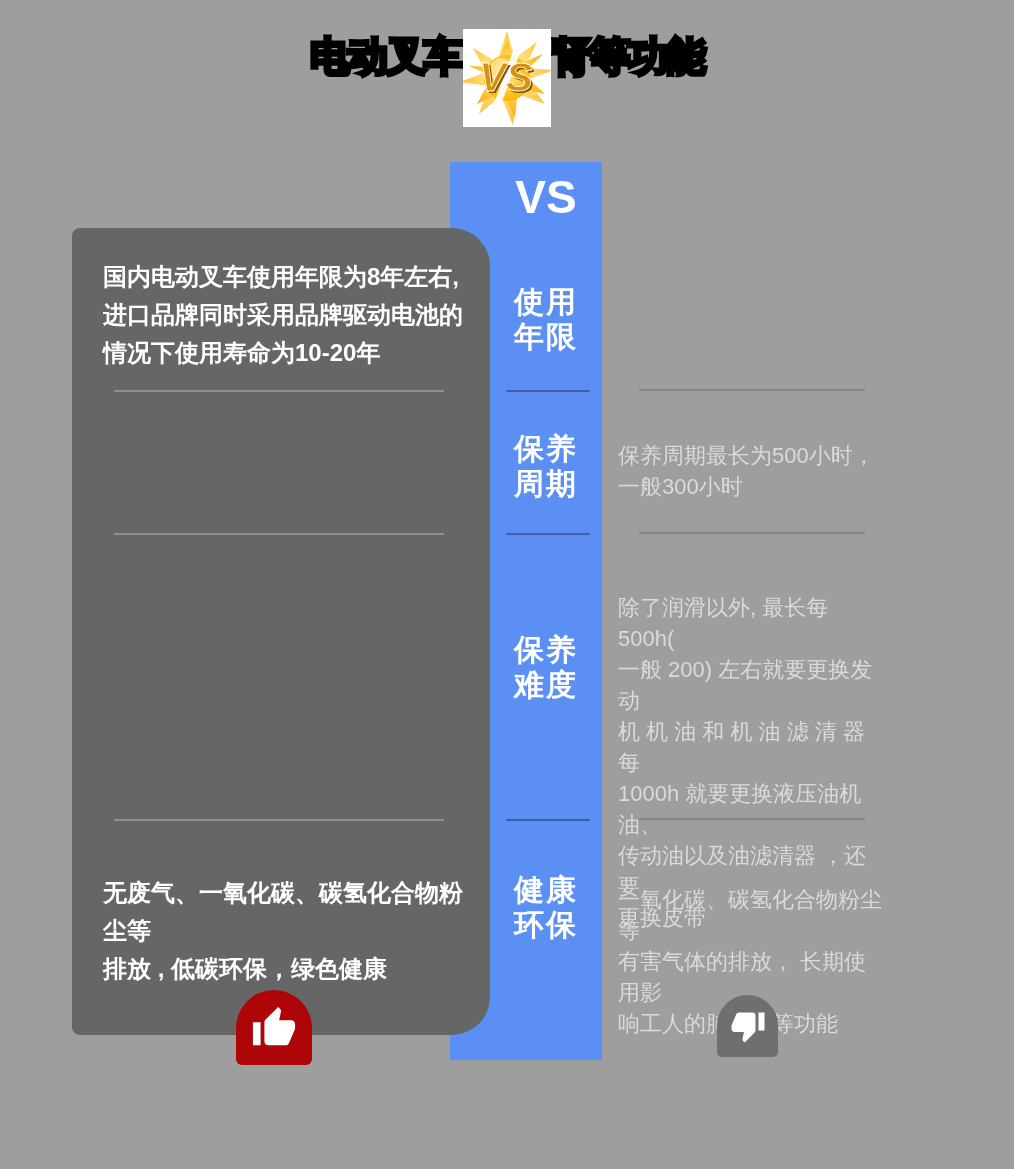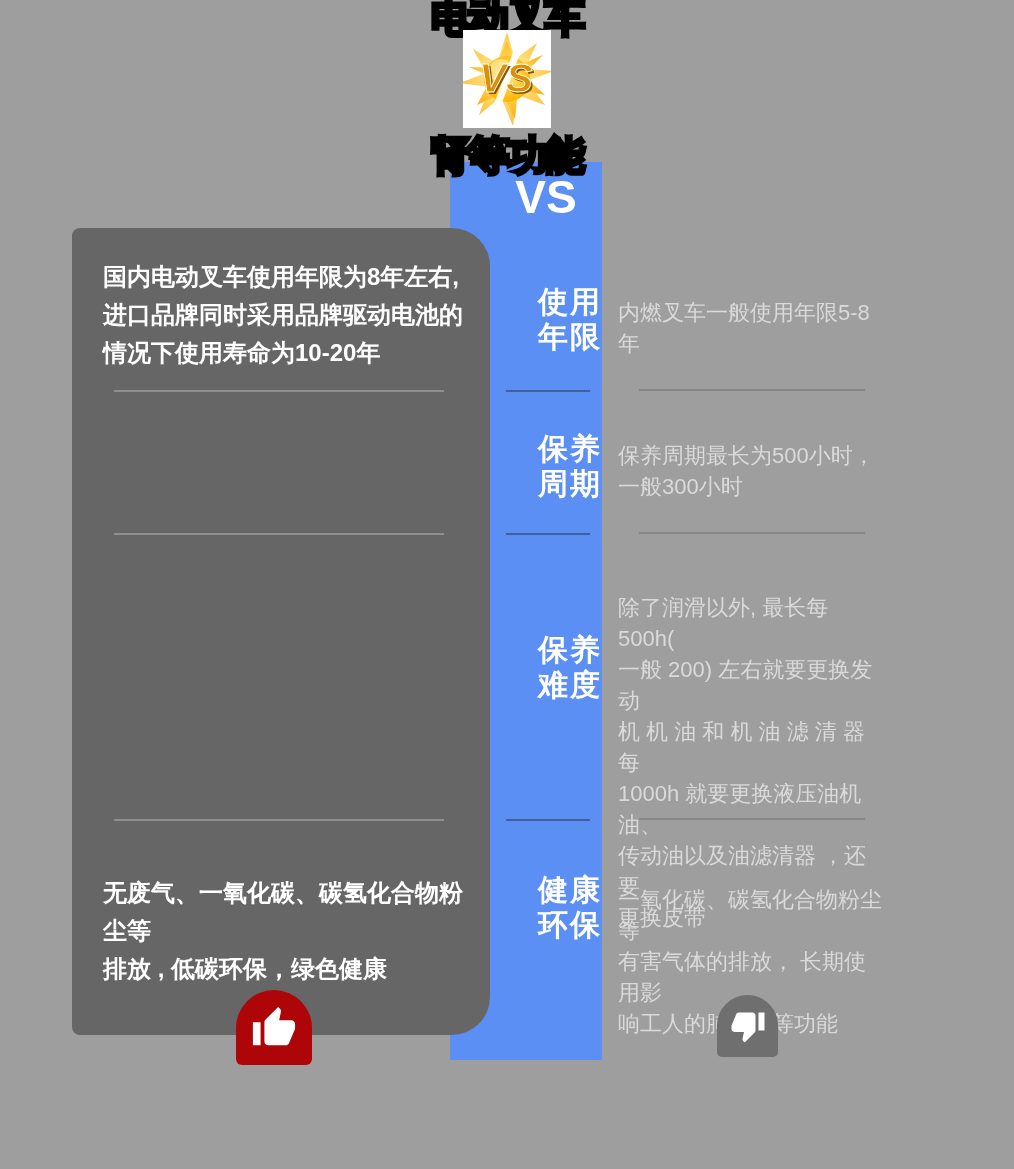--- a/index.html
+++ b/index.html
@@ -3,30 +3,30 @@
 <meta charset="utf-8">
 <style>
   html,body{margin:0;padding:0;}
   .canvas{
     position:relative;width:1014px;height:1169px;overflow:hidden;
     background:var(--page-bg,#9E9E9E);
     font-family:"Liberation Sans","DejaVu Sans",sans-serif;
   }
   
   .title-row{position:absolute;top:36px;left:0;right:0;height:100px;
-    display:flex;align-items:center;justify-content:center;z-index:6;flex-direction:column;}
+    display:flex;justify-content:center;z-index:6;}
   .title-text{font-size:40px;font-weight:900;color:var(--title-black,#000);
     letter-spacing:-2px;line-height:1;-webkit-text-stroke:4px var(--title-black,#000);}
   .badge{width:88px;height:98px;flex:0 0 auto;margin:0 1px;position:relative;top:-7px;}
   
   .vs-col{position:absolute;left:450px;top:162px;width:152px;height:898px;
     background:var(--accent-blue,#5B8FF4);z-index:2;}
   .vs-header{position:absolute;top:8px;left:40px;width:112px;text-align:center;
     font-size:46px;font-weight:800;color:#fff;line-height:1.2;}
-  .cat{position:absolute;left:40px;width:112px;text-align:right;color:#fff;
+  .cat{position:absolute;left:40px;width:112px;text-align:center;color:#fff;
     font-size:30px;font-weight:800;line-height:35px;letter-spacing:2px;white-space:pre-line;}
   .vs-divider{position:absolute;left:56px;width:84px;border-top:2px solid rgba(40,50,70,.5);}
   
   .left-panel{position:absolute;left:72px;top:228px;width:418px;height:807px;
     background:var(--panel-gray,#666);border-radius:8px 38px 38px 8px;z-index:3;}
   .lp-text{position:absolute;left:31px;width:370px;color:var(--left-text,#fff);
     font-size:24px;line-height:38px;font-weight:700;white-space:pre-line;}
   .lp-divider{position:absolute;left:42px;width:330px;border-top:2px solid #8f8f8f;}
   
   .rc-text{position:absolute;left:618px;width:264px;color:var(--right-text,#DADADA);
@@ -95,21 +95,20 @@
     <div class="lp-text" style="top:30px">国内电动叉车使用年限为8年左右,
 进口品牌同时采用品牌驱动电池的
 情况下使用寿命为10-20年</div>
     <div class="lp-divider" style="top:162px"></div>
     <div class="lp-divider" style="top:305px"></div>
     <div class="lp-divider" style="top:591px"></div>
     <div class="lp-text" style="top:646px">无废气、一氧化碳、碳氢化合物粉尘等
 排放 , 低碳环保，绿色健康</div>
   </div>
 
-  <div class="rc-text" style="top:297px">内燃叉车一般使用年限5-8年</div>
   <div class="rc-divider" style="top:389px"></div>
   <div class="rc-text" style="top:440px">保养周期最长为500小时，
 一般300小时</div>
   <div class="rc-divider" style="top:532px"></div>
   <div class="rc-text" style="top:592px">除了润滑以外, 最长每 500h(
 一般 200) 左右就要更换发动
 机 机 油 和 机 油 滤 清 器 每
 1000h 就要更换液压油机油、
 传动油以及油滤清器 ，还要
 更换皮带</div>

